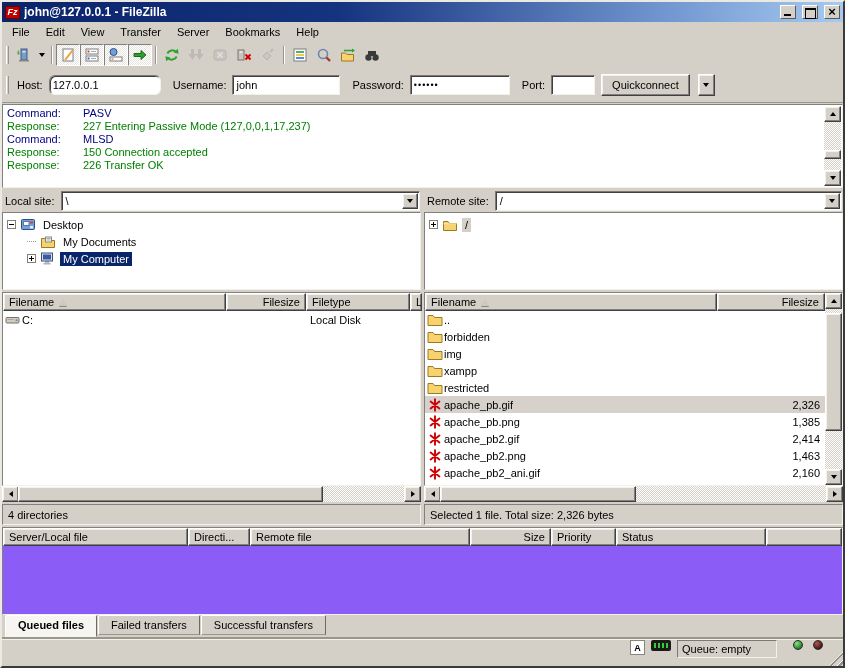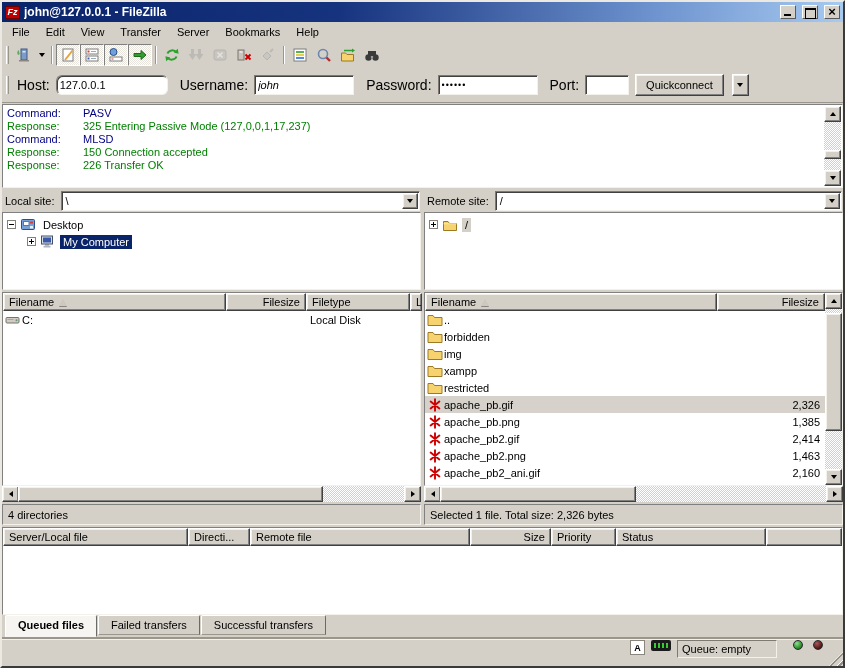--- a/index.html
+++ b/index.html
@@ -36,24 +36,24 @@
      background-color:#e8e5de; background-image:conic-gradient(#fff 25%,transparent 0 50%,#fff 0 75%,transparent 0); background-size:2px 2px;}
   .tbtn.disabled svg { opacity:.38; filter:grayscale(1); }
   .arr-dn { width:0; height:0; border-left:3px solid transparent; border-right:3px solid transparent; border-top:4px solid #000; }
   .arr-up { width:0; height:0; border-left:3px solid transparent; border-right:3px solid transparent; border-bottom:4px solid #000; }
   .arr-lf { width:0; height:0; border-top:3px solid transparent; border-bottom:3px solid transparent; border-right:4px solid #000; }
   .arr-rt { width:0; height:0; border-top:3px solid transparent; border-bottom:3px solid transparent; border-left:4px solid #000; }
 
   
   .quickbar { position:absolute; top:66px; left:0; right:0; height:35px; display:flex; align-items:center;
      gap:6px; padding-left:2px; border-bottom:1px solid #9a968c; }
-  .quickbar label { font-size:14px; }
+  .quickbar label { font-size:11px; }
   .field { height:20px; border:1px solid; border-color:#7e7a72 #f4f1ea #f4f1ea #7e7a72; box-shadow:inset 1px 1px 0 #404040;
      background:#fff; font-size:11px; padding:2px 3px; }
-  .f-host{width:112px;border-radius:6px;} .f-user{width:100px;font-style:italic;} .f-pass{width:100px; font-size:9px; letter-spacing:1px;} .f-port{width:44px;}
+  .f-host{width:112px;border-radius:6px;} .f-user{width:108px;} .f-pass{width:100px; font-size:9px; letter-spacing:1px;} .f-port{width:44px;}
   .btn3d { height:22px; background:#d4d0c8; border:1px solid; border-color:#fff #404040 #404040 #fff;
      box-shadow:inset -1px -1px 0 #808080, inset 1px 1px 0 #f4f1ea; font-size:11px; display:flex; align-items:center; justify-content:center;}
   .qc-btn { padding:0 10px; }
   .qc-drop { width:17px; margin-left:2px; }
 
   
   .logpane { position:absolute; top:102px; left:0; width:841px; height:84px; background:#fff;
      border:1px solid; border-color:#808080 #f4f1ea #f4f1ea #808080; padding:2px 22px 12px 4px; font-size:11px; }
   .logline { display:flex; height:13px; line-height:13px; white-space:nowrap; }
   .loglabel { width:76px; flex:none; }
@@ -113,21 +113,21 @@
   .r-name { flex:1; overflow:hidden; }
   .r-size { width:104px; flex:none; text-align:right; padding-right:5px; }
   .pane.right .listheader { margin-right:17px; }
   .pane.right .filerow { margin-right:17px; }
   .l-name { width:203px; flex:none; } .l-size { width:80px; flex:none; text-align:right; padding-right:5px; }
   .l-type { width:104px; flex:none; padding-left:5px; }
   .paneline { height:21px; flex:none; margin-top:2px; font-size:11px; display:flex; align-items:center;
      padding-left:5px; background:#d4d0c8; border:1px solid; border-color:#808080 #f4f1ea #f4f1ea #808080; }
 
   
-  .queuepane { position:absolute; top:525px; left:0; width:841px; height:88px; background:#ffffff;
+  .queuepane { position:absolute; top:525px; left:0; width:841px; height:88px; background:#8b5cf6;
      border:1px solid; border-color:#808080 #f4f1ea #f4f1ea #808080; display:flex; flex-direction:column; }
   .queuebody { flex:1; }
   .tabbar { position:absolute; top:613px; left:0; width:841px; height:24px; display:flex; align-items:flex-start; padding-left:3px; }
   .tab { height:20px; padding:3px 12px 0; font-size:11px; background:#d4d0c8; border:1px solid;
      border-color:#fff #6c6a64 #9a968c #fff; border-radius:2px 2px 0 0; margin-right:1px; }
   .tab.active { background:#f7f5f1; font-weight:bold; height:22px; border-bottom-color:#f7f5f1; }
 
   
   .statusbar { position:absolute; left:0; right:0; bottom:0; top:637px; border-top:1px solid #f4f1ea;
      box-shadow:0 -2px 0 #9a968c; display:flex; justify-content:flex-end; gap:6px; padding-right:20px; }
@@ -293,21 +293,21 @@
       </span>
   </div>
 
   <div class="logpane">
     <div class="logline">
         <span class="loglabel t-cmd">Command:</span>
         <span class="t-cmd">PASV</span>
       </div>
     <div class="logline">
         <span class="loglabel t-resp">Response:</span>
-        <span class="t-resp">325 Entering Passive Mode (127,0,0,1,17,237)</span>
+        <span class="t-resp">227 Entering Passive Mode (127,0,0,1,17,237)</span>
       </div>
     <div class="logline">
         <span class="loglabel t-cmd">Command:</span>
         <span class="t-cmd">MLSD</span>
       </div>
     <div class="logline">
         <span class="loglabel t-resp">Response:</span>
         <span class="t-resp">150 Connection accepted</span>
       </div>
     <div class="logline">
@@ -340,20 +340,30 @@
       <div class="tree">
         <div class="treerow">
           <span class="expando"></span>
           <svg class="ticon" viewBox="0 0 16 16">
               <rect x="1.5" y="2.5" width="13" height="10" rx="1" fill="#78a0d8" stroke="#2a4f86"></rect>
               <rect x="3.5" y="4.5" width="5.5" height="4" fill="#fff" stroke="#5577aa"></rect>
               <rect x="10" y="9" width="3" height="2.5" fill="#e8eefb"></rect>
               <rect x="10" y="4.5" width="3" height="2" fill="#d04040"></rect>
             </svg>
           <span class="treelabel">Desktop</span>
+        </div>
+        <div class="treerow ind1">
+          <span class="stub"></span>
+          <svg class="ticon" viewBox="0 0 16 16">
+              <path d="M1.5 4.5 h4.5 l1.5 2 h7 v7 h-13 z" fill="#f6d36f" stroke="#9c7a24"></path>
+              <rect x="5.5" y="3" width="6" height="5" fill="#fff" stroke="#8a867e"></rect>
+              <line x1="6.5" y1="4.5" x2="10.5" y2="4.5" stroke="#9ab"></line>
+              <line x1="6.5" y1="6" x2="10.5" y2="6" stroke="#9ab"></line>
+            </svg>
+          <span class="treelabel">My Documents</span>
         </div>
         <div class="treerow ind1">
           <span class="expando plus"></span>
           <svg class="ticon" viewBox="0 0 16 16">
               <rect x="1.5" y="2" width="11" height="8" fill="#d8e0ec" stroke="#44506a"></rect>
               <rect x="3" y="3.5" width="8" height="5" fill="#3858a8"></rect>
               <rect x="5" y="10" width="4" height="1.5" fill="#8a867e"></rect>
               <rect x="3.5" y="11.8" width="7" height="1.7" fill="#aab4c4"></rect>
             </svg>
           <span class="treelabel sel">My Computer</span>

